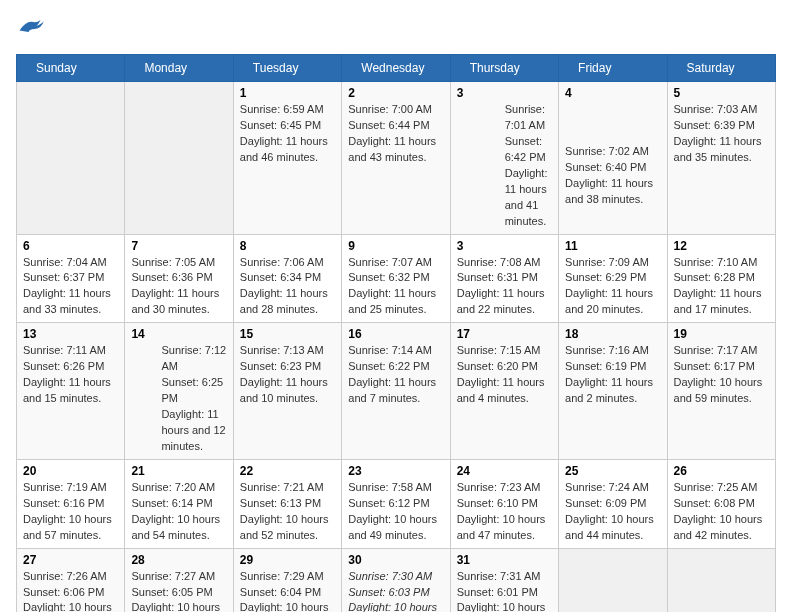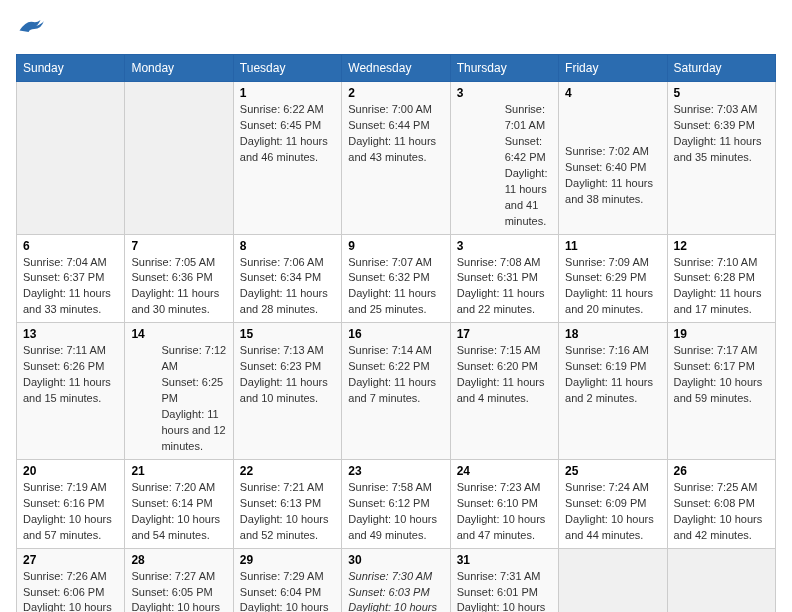--- a/index.html
+++ b/index.html
@@ -32,21 +32,21 @@
     .location-title { font-size: 16px; color: #555; }
     table {
       width: 100%;
       border-collapse: collapse;
       font-size: 11px;
     }
     thead tr th {
       background-color: #2b6cb0;
       color: #fff;
       text-align: left;
-      padding: 6px 6px;
+      padding: 6px 19px;
       font-size: 12px;
       font-weight: normal;
       border: 1px solid #2563a8;
     }
     tbody tr td {
       border: 1px solid #ccc;
       padding: 4px 6px;
       vertical-align: top;
       width: calc(100% / 7);
       min-height: 80px;
@@ -99,21 +99,21 @@
         <th>Friday</th>
         <th>Saturday</th>
       </tr>
   </thead>
   <tbody id="calendar-body">
   <tr>
         <td class="empty"></td>
         <td class="empty"></td>
         <td>
           <span class="day-num">1</span>
-          <div class="day-info" style="white-space: pre-line;">Sunrise: 6:22 AM
+          <div class="day-info" style="white-space: pre-line;">Sunrise: 6:59 AM
 Sunset: 6:45 PM
 Daylight: 11 hours and 46 minutes.</div>
         </td>
         <td>
           <span class="day-num">2</span>
           <div class="day-info" style="white-space: pre-line;">Sunrise: 7:00 AM
 Sunset: 6:44 PM
 Daylight: 11 hours and 43 minutes.</div>
         </td>
         <td>

